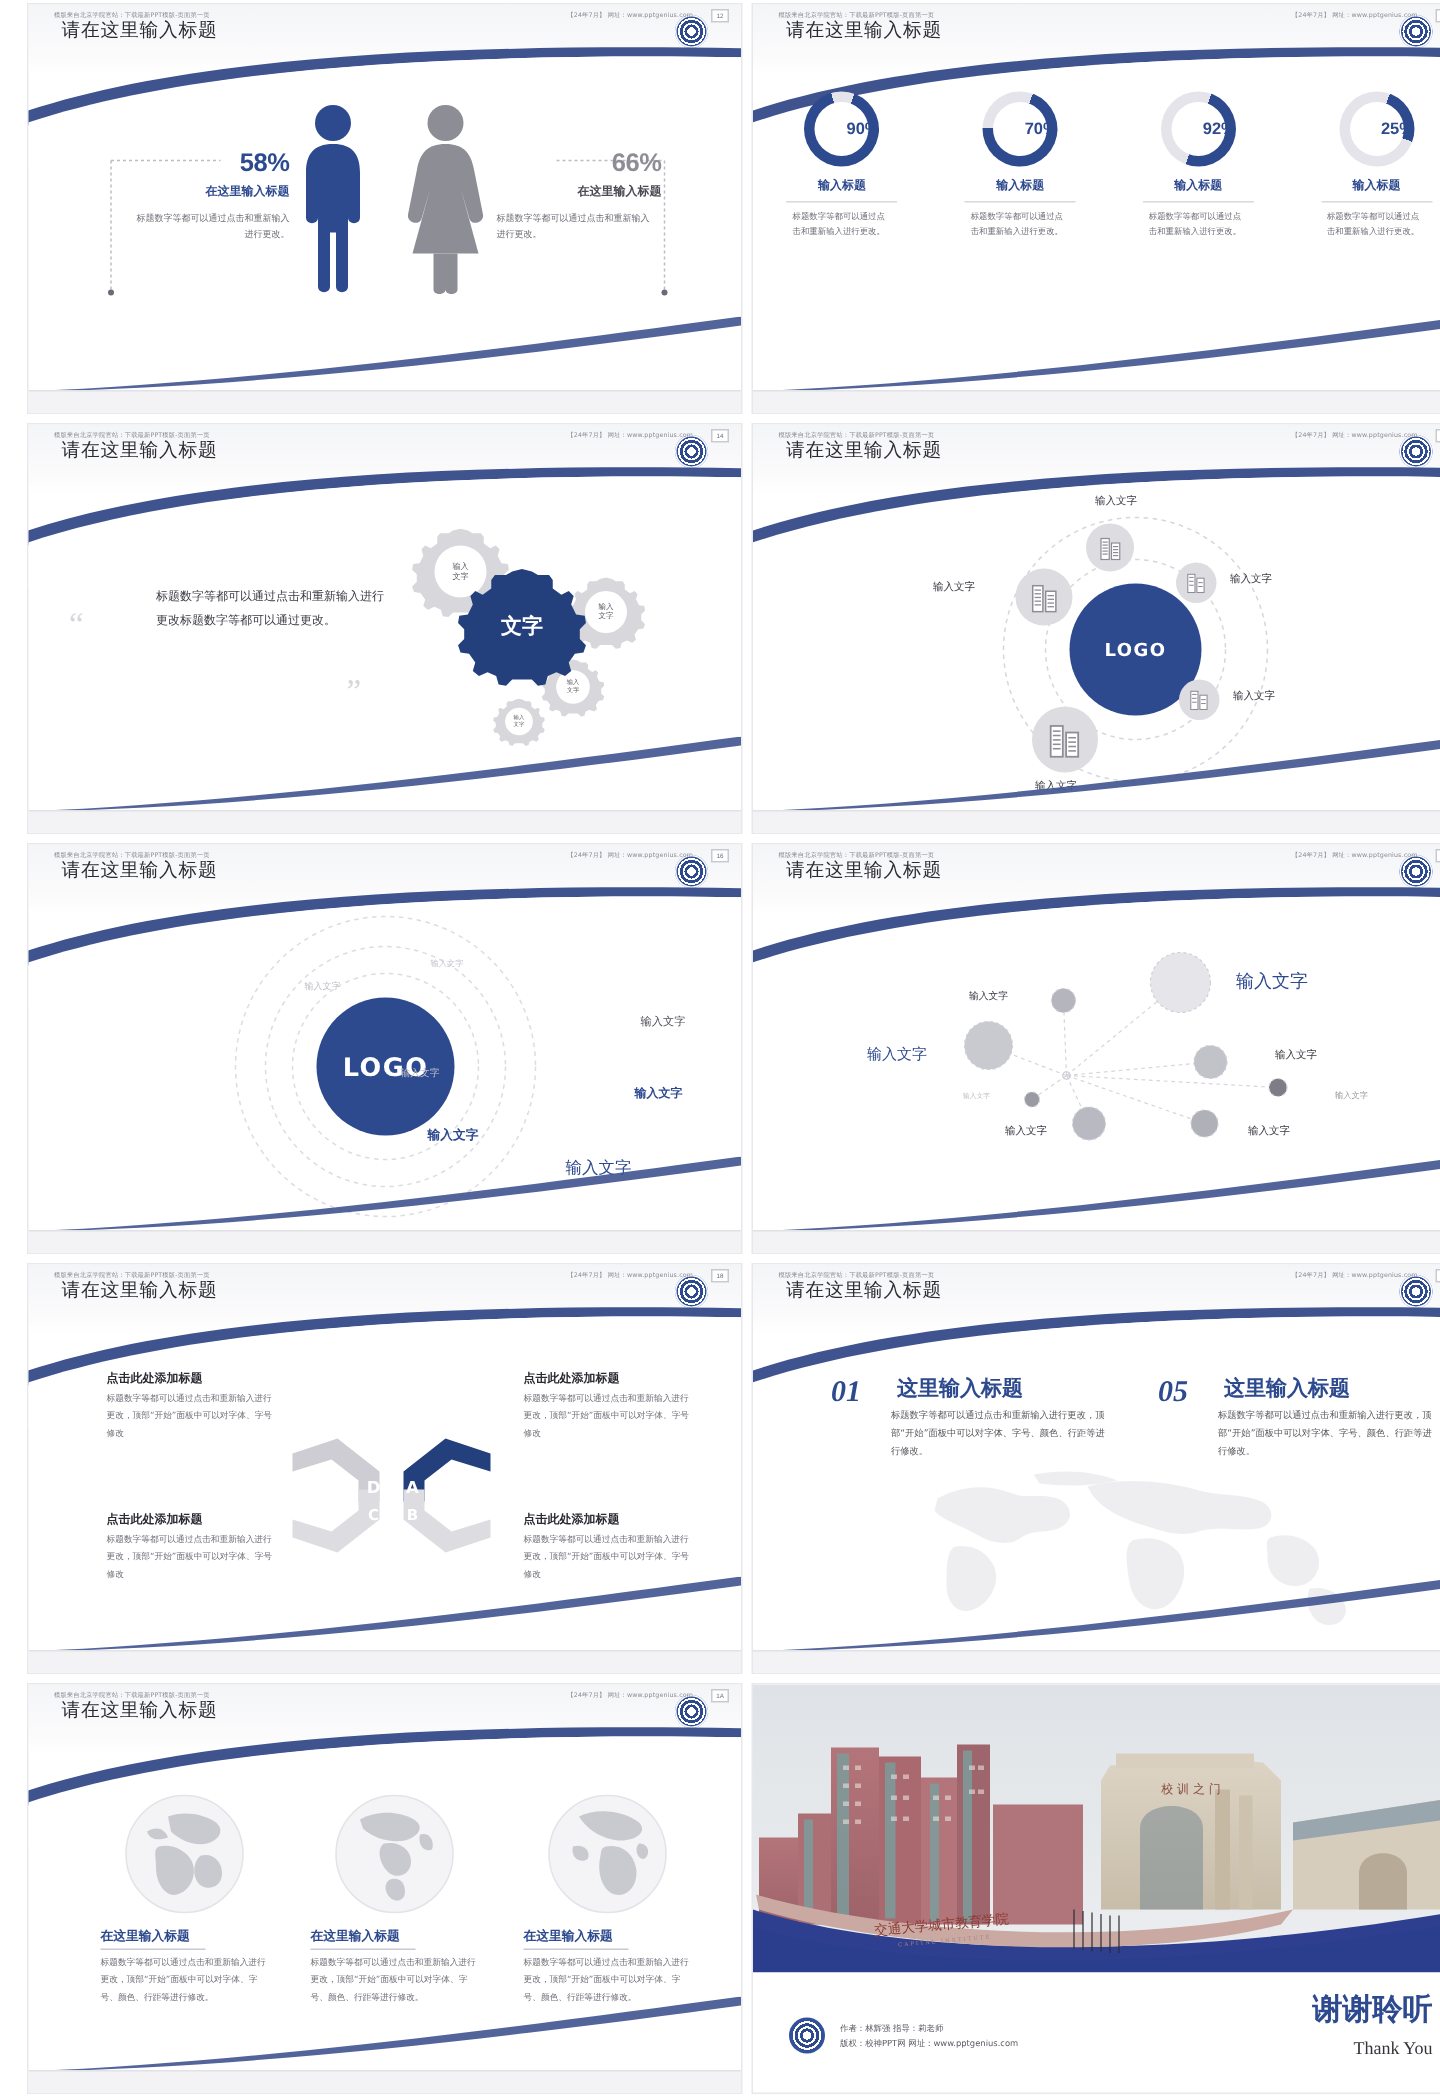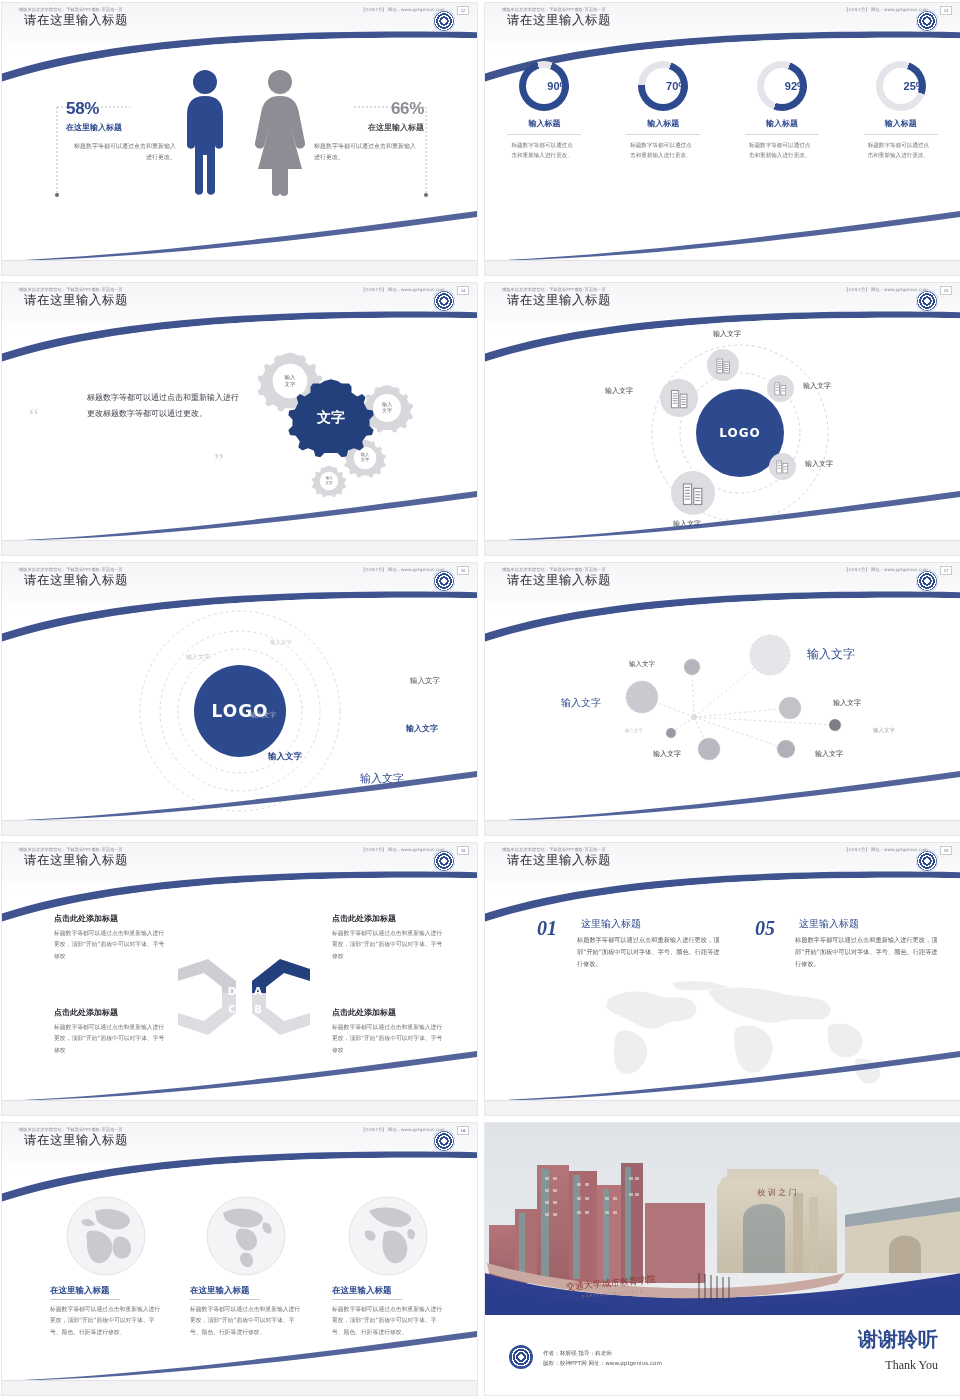--- a/index.html
+++ b/index.html
@@ -8,21 +8,21 @@
     background: #ffffff;
     font-family: "Liberation Sans", "DejaVu Sans", sans-serif;
     overflow: hidden;
   }
   .deck {
     display: grid;
     grid-template-columns: 477px 477px;
     grid-template-rows: repeat(5, 274px);
     column-gap: 6px;
     row-gap: 6px;
-    padding: 2px 0 0 1px;
+    padding: 2px 0 0 18px;
   }
   .slide {
     position: relative;
     width: 477px; height: 274px;
     background: #ffffff;
     overflow: hidden;
     border: 1px solid #e8e8ec;
   }
   
   .hdr {
@@ -108,21 +108,21 @@
   .nlbl{ position:absolute; font-size:7px; color:#3a3a44; white-space:nowrap;}
   .rlbl{ position:absolute; white-space:nowrap; }
 
   
   .xq-t{ font-size:8px; font-weight:bold; color:#2b2b33; }
   .xq-b{ font-size:5.8px; line-height:1.95; color:#6f6f79; margin-top:4px; }
 
   
   .num{ font-size:20px; font-style:italic; font-weight:bold; color:#2e4a8f;
         font-family:"Liberation Serif",serif; }
-  .n-t{ font-size:10px; font-weight:normal; color:#2e4a8f; }
+  .n-t{ font-size:14px; font-weight:bold; color:#2e4a8f; }
   .n-b{ font-size:6.2px; line-height:1.95; color:#58585f; margin-top:3px; }
 
   
   .g-t{ font-size:8.5px; font-weight:bold; color:#2e4a8f; }
   .g-u{ width:70px;height:1px;background:#c9c9d1;margin:2px 0 4px; }
   .g-b{ font-size:5.8px; line-height:1.95; color:#6f6f79; }
 
   
   .photo{ position:absolute; left:0; top:0; width:100%; height:192px; overflow:hidden; }
   .ty-cn{ position:absolute; right:22px; bottom:42px; font-size:20px; font-weight:bold; color:#2e4a8f;}
@@ -168,21 +168,21 @@
                  C43,34 38,27 25,27 Z" fill="#2e4a8f"></path>
       </svg>
 
       <svg class="person" style="left:250px;top:14px" width="56" height="130" viewBox="0 0 56 130">
         <circle cx="28" cy="13" r="12" fill="#8d8d95"></circle>
         <path d="M28,27 C16,27 11,33 9,44 L3,74 C2,79 10,82 12,77 L18,56 L6,100 L50,100
                  L38,56 L44,77 C46,82 54,79 53,74 L47,44 C45,33 40,27 28,27 Z" fill="#8d8d95"></path>
         <path d="M20,100 L20,124 C20,128 28,128 28,124 L28,104 L28,124 C28,128 36,128 36,124 L36,100 Z" fill="#8d8d95"></path>
       </svg>
 
-      <div style="position:absolute;left:64px;top:44px;width:110px;text-align:left">
+      <div style="position:absolute;left:64px;top:44px;width:110px;text-align:right">
         <div class="pct blue">58%</div>
         <div class="sub-t blue cn">在这里输入标题</div>
       </div>
       <div class="sub-b cn" style="position:absolute;left:70px;top:82px;width:104px;text-align:right">标题数字等都可以通过点击和重新输入进行更改。</div>
 
       <div style="position:absolute;left:312px;top:44px;width:110px;text-align:right">
         <div class="pct grey">66%</div>
         <div class="sub-t cn" style="color:#4a4a54">在这里输入标题</div>
       </div>
       <div class="sub-b cn" style="position:absolute;left:312px;top:82px;width:104px">标题数字等都可以通过点击和重新输入进行更改。</div>

